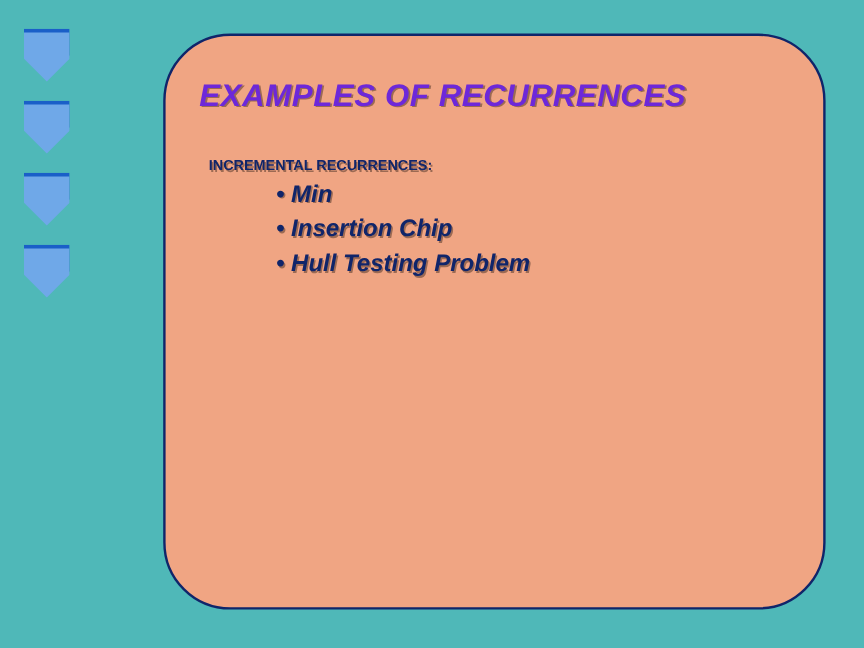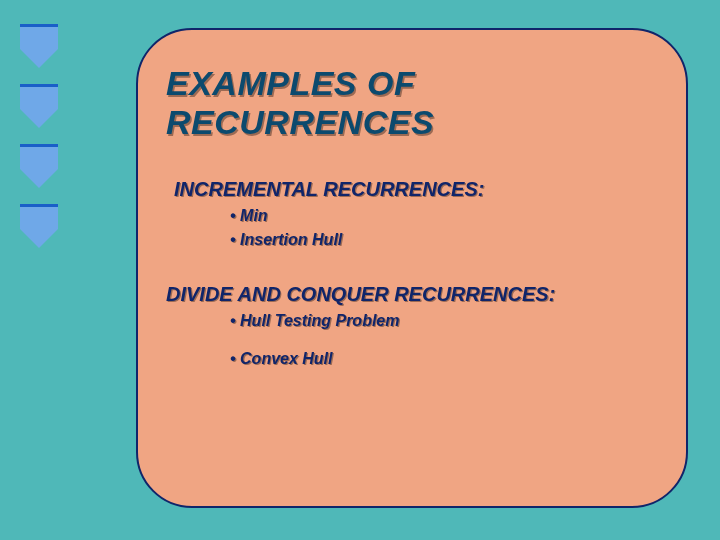--- a/index.html
+++ b/index.html
@@ -30,37 +30,36 @@
     width: 552px;
     height: 480px;
     background: #f0a583;
     border: 2px solid #10256a;
     border-radius: 56px;
     box-sizing: border-box;
     padding: 34px 28px 20px 28px;
     color: #10256a;
   }
   .title {
-    font-size: 34px;
+    font-size: 26px;
     font-weight: bold;
     font-style: italic;
-    color: #0c4a6e;
+    color: #6d28d9;
     text-shadow: 1.5px 1.5px 0 #9c6a53;
     margin: 0 0 36px 0;
     letter-spacing: 0.5px;
   }
   .section-head {
-    font-size: 20px;
+    font-size: 12px;
     font-weight: bold;
-    font-style: italic;
     text-shadow: 1.2px 1.2px 0 #9c6a53;
     margin: 0 0 6px 8px;
   }
   .item {
-    font-size: 16px;
+    font-size: 20px;
     font-weight: bold;
     font-style: italic;
     text-shadow: 1.2px 1.2px 0 #9c6a53;
     margin: 0 0 6px 64px;
   }
   .sec2 { margin-top: 34px; margin-left: 0; }
   .item-gap { margin-top: 20px; }
 </style>
 </head>
 <body>
@@ -90,20 +89,18 @@
       <polygon points="0,0 38,0 38,22 19,40 0,22" fill="#1a5fc8"></polygon>
       <polygon points="0,3 38,3 38,25 19,44 0,25" fill="#6fa8e8"></polygon>
     </svg>
   </div>
 
   <div class="card">
     <div class="title">EXAMPLES OF RECURRENCES</div>
 
     <div class="section-head">INCREMENTAL RECURRENCES:</div>
     <div class="item">• Min</div>
-    <div class="item">• Insertion Hull</div>
+    <div class="item">• Insertion Chip</div>
 
-    <div class="section-head sec2">DIVIDE AND CONQUER RECURRENCES:</div>
     <div class="item">• Hull Testing Problem</div>
-    <div class="item item-gap">• Convex Hull</div>
   </div>
 
 </div>
 
 </body></html>

